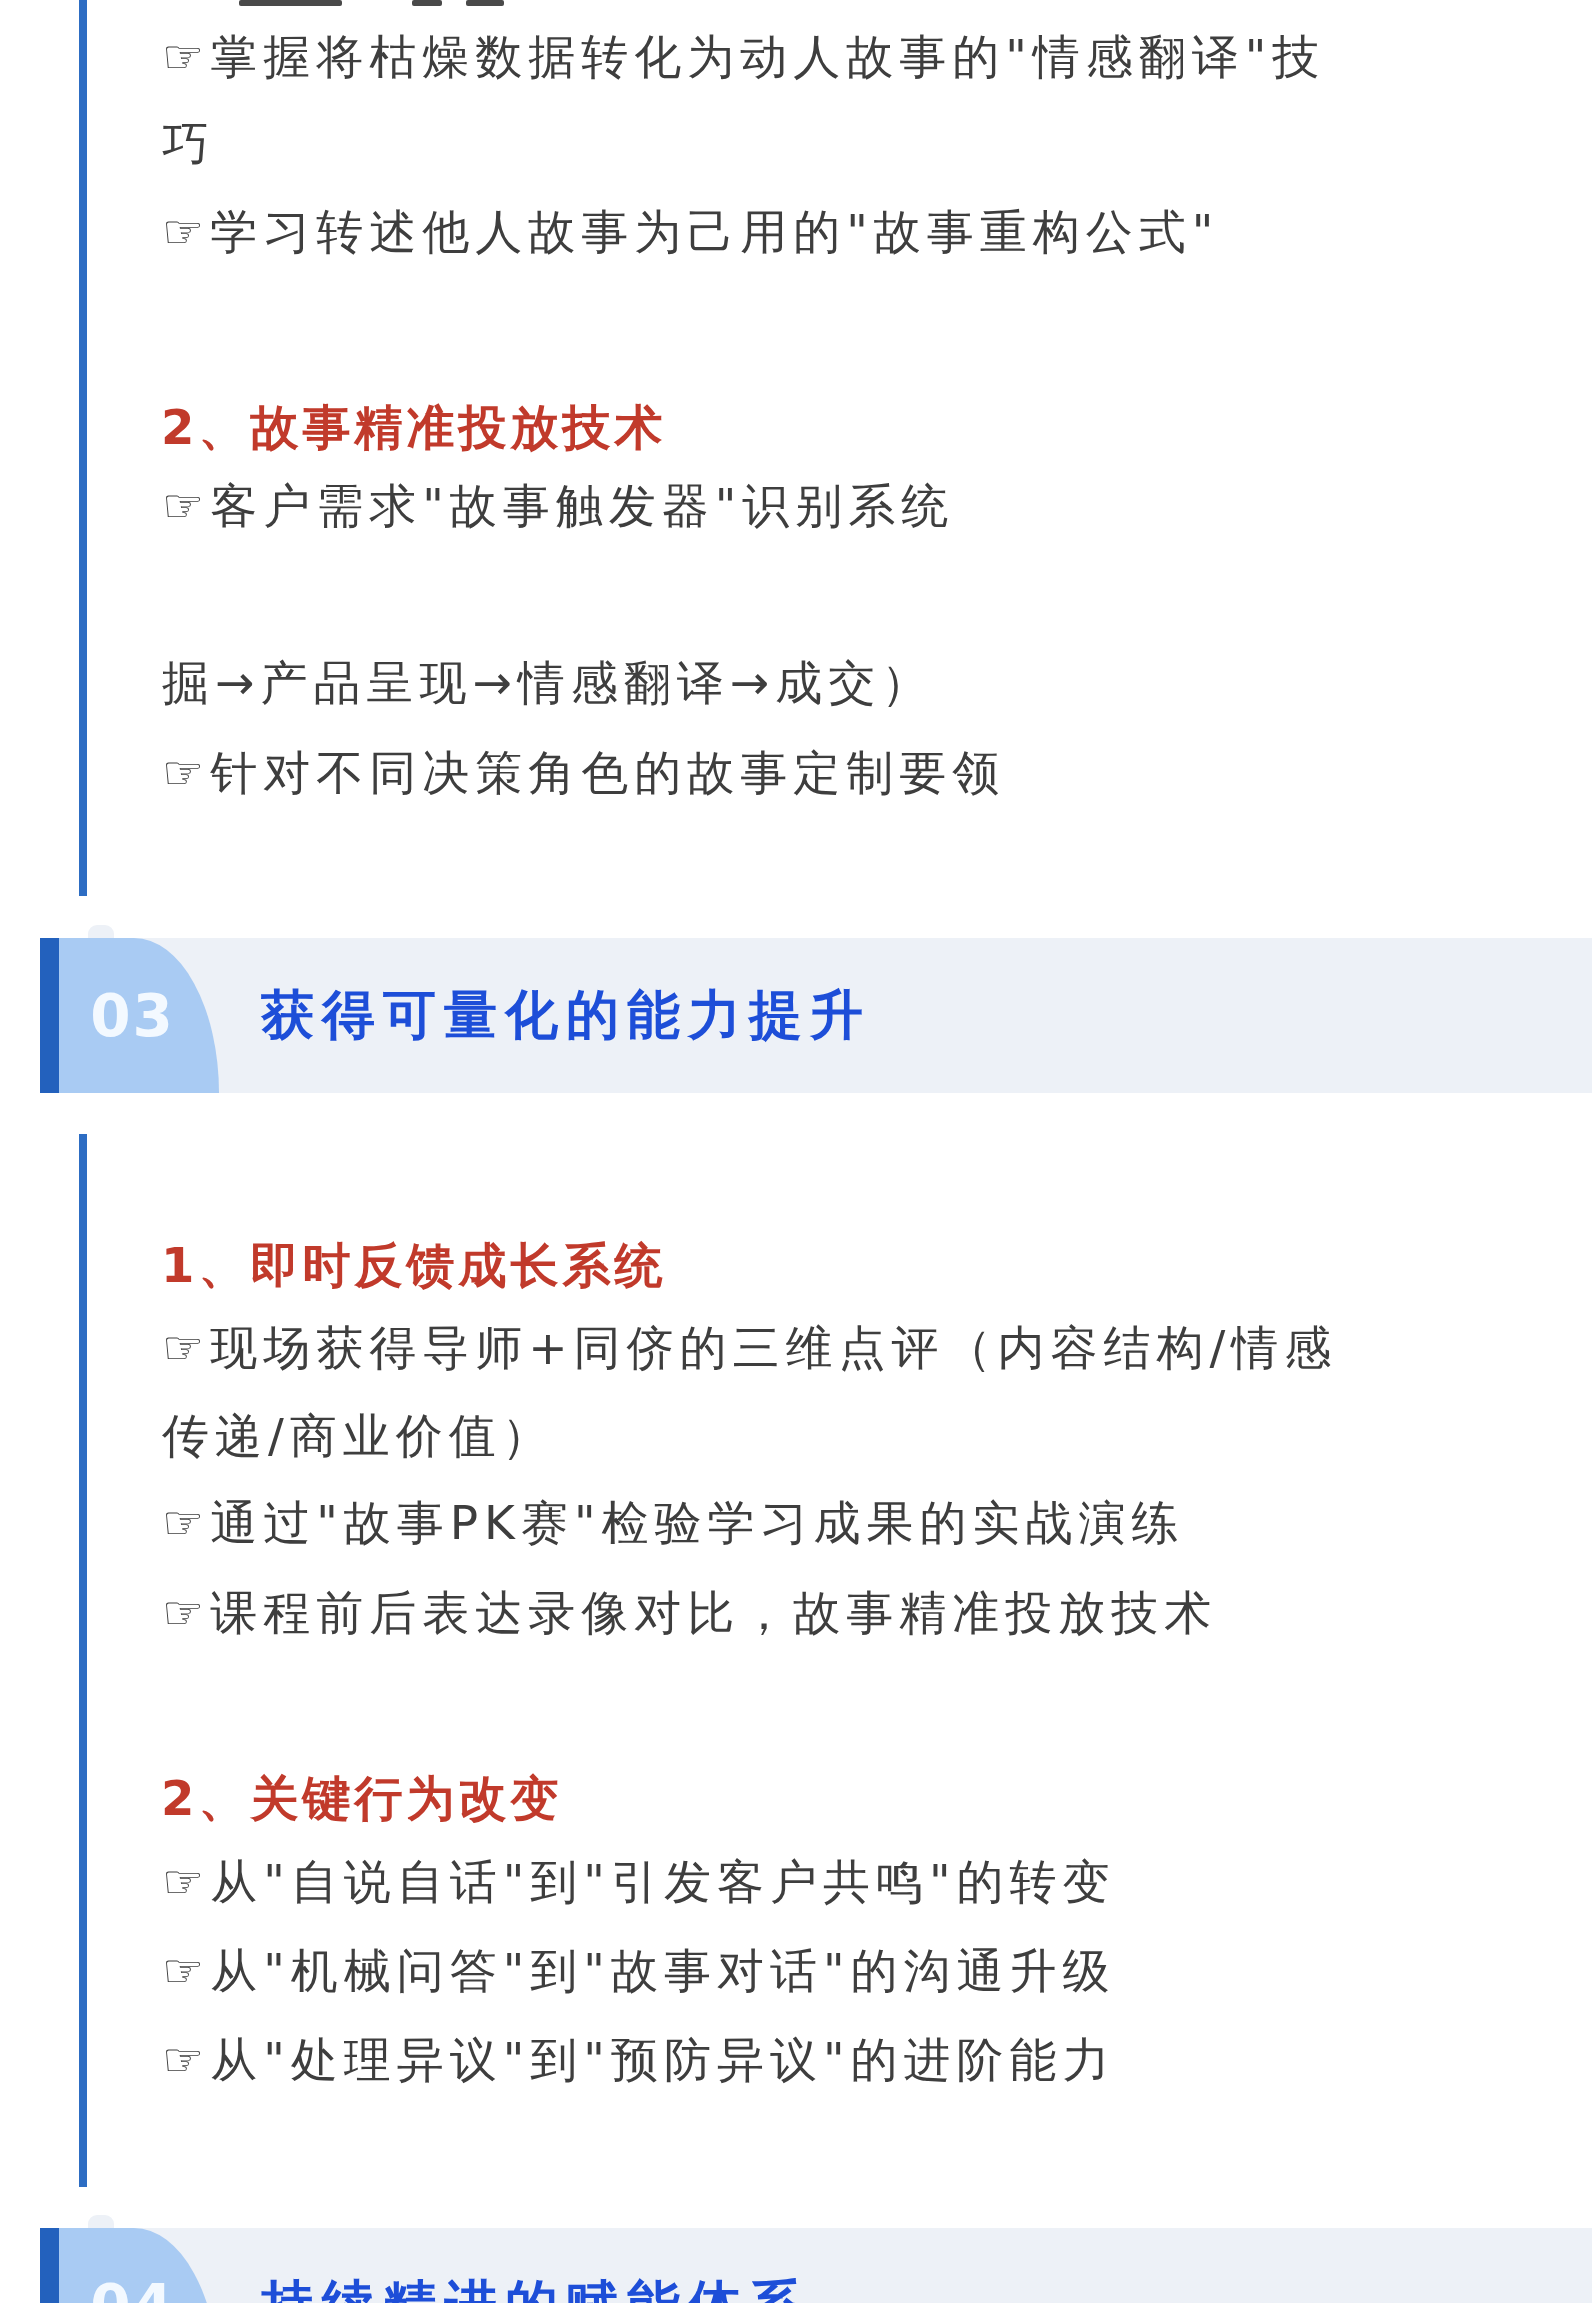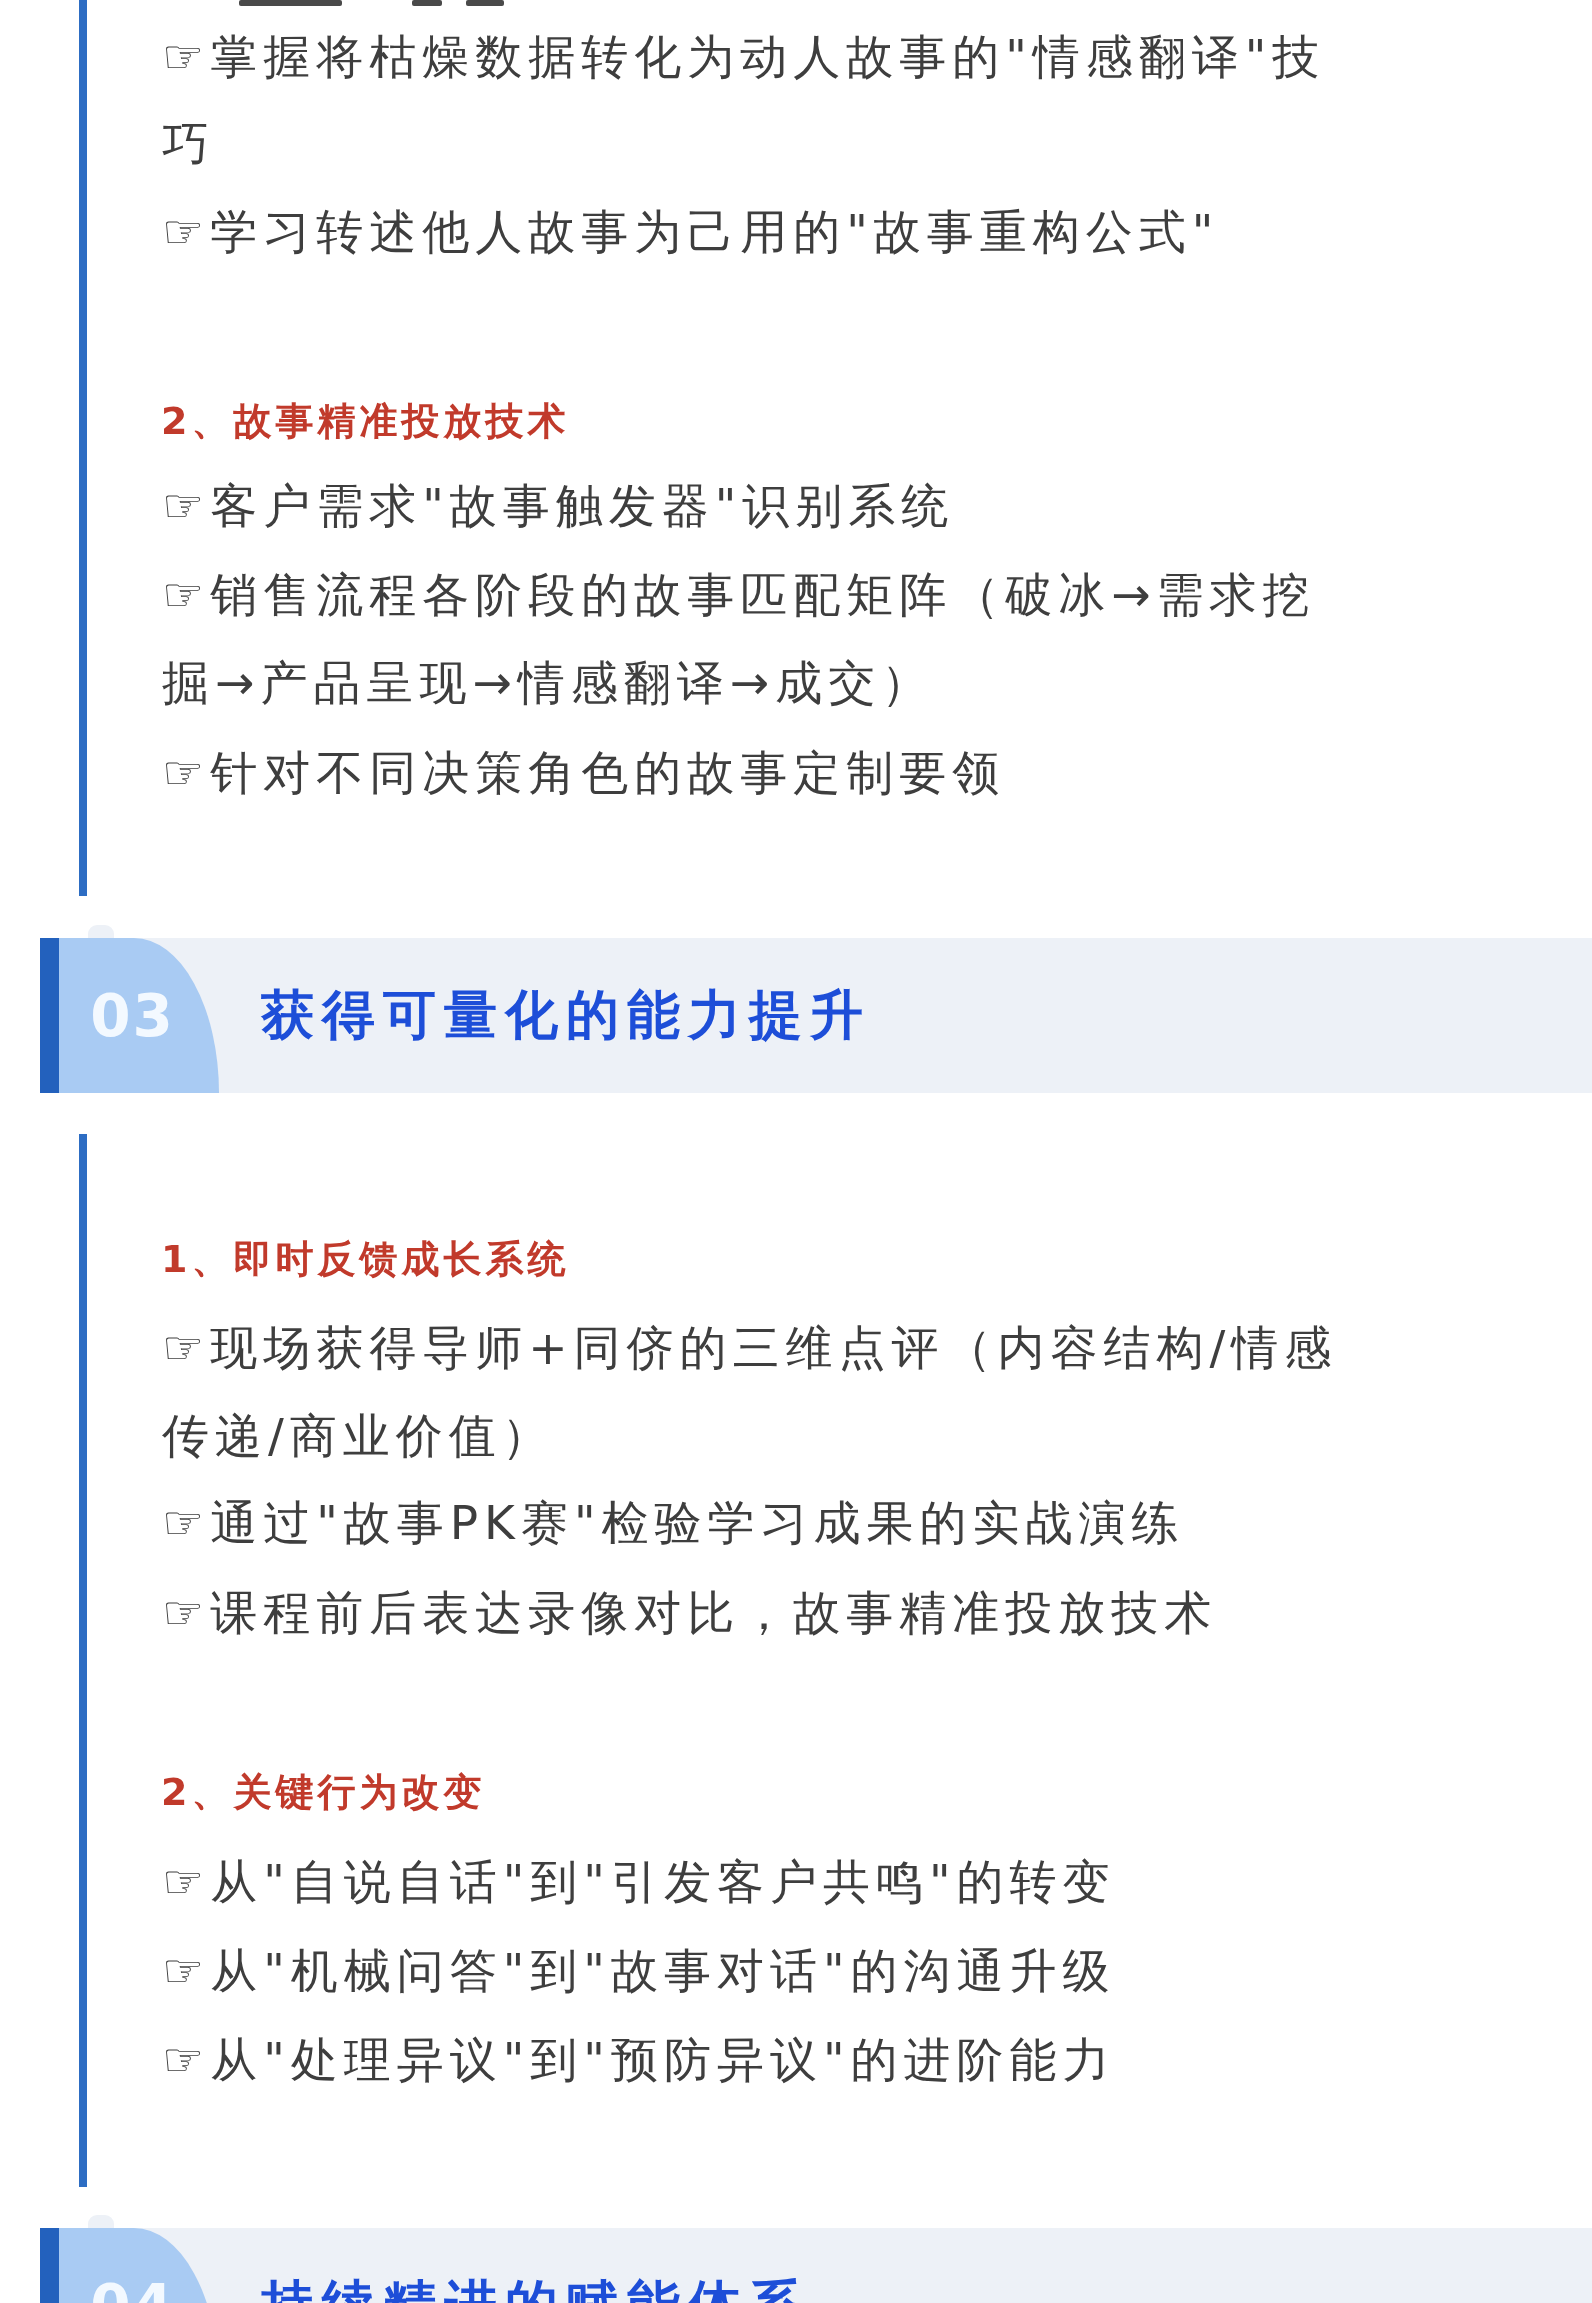--- a/index.html
+++ b/index.html
@@ -29,21 +29,21 @@
     font-size:47px;
     line-height:1.08;
     letter-spacing:6px;
     color:#3e3e3e;
     white-space:nowrap;
   }
   
   .redhead{
     position:absolute;
     left:161px;
-    font-size:38px;
+    font-size:48px;
     font-weight:700;
     letter-spacing:4px;
     color:#c13a2b;
     white-space:nowrap;
   }
 
   
   .banner{position:absolute;left:0;width:1592px;height:155px;}
   .banner-bg{position:absolute;left:59px;right:0;top:0;bottom:0;background:#edf1f7;}
   .banner-tab{position:absolute;left:88px;top:-13px;width:26px;height:14px;background:#edf1f7;border-radius:9px 9px 0 0;}
@@ -76,21 +76,20 @@
 
   <div class="vline v1"></div>
   <div class="vline v2"></div>
 
   <div class="bline" style="top:32px">☞掌握将枯燥数据转化为动人故事的"情感翻译"技</div>
   <div class="bline" style="top:119px">巧</div>
   <div class="bline" style="top:207px">☞学习转述他人故事为己用的"故事重构公式"</div>
 
   <div class="redhead" style="top:396px">2、故事精准投放技术</div>
   <div class="bline" style="top:481px">☞客户需求"故事触发器"识别系统</div>
-  <div class="bline" style="top:570px">☞销售流程各阶段的故事匹配矩阵（破冰→需求挖</div>
   <div class="bline" style="top:658px">掘→产品呈现→情感翻译→成交）</div>
   <div class="bline" style="top:748px">☞针对不同决策角色的故事定制要领</div>
 
   <div class="banner" style="top:938px">
     <div class="banner-bg"></div>
     <div class="banner-tab"></div>
     <div class="banner-bar"></div>
     <div class="banner-badge">
       <span class="banner-num">03</span>
     </div>

